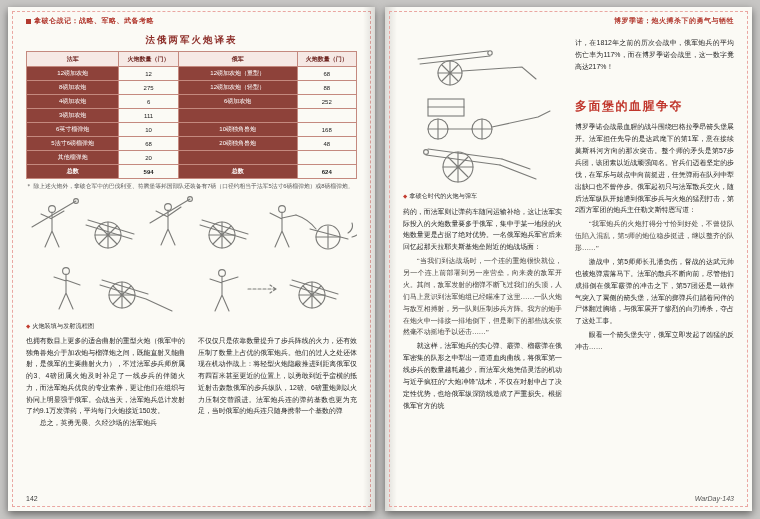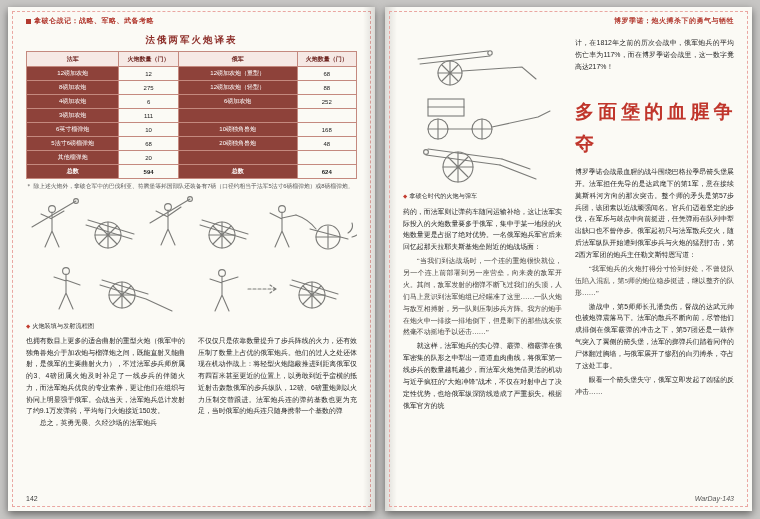--- a/index.html
+++ b/index.html
@@ -60,21 +60,21 @@
   .bcol p { text-indent:2em; margin:0; }
   .bcol p.noindent { text-indent:0; }
 
   
   .right-content { position:absolute; top:30px; left:18px; right:18px; bottom:26px;
     display:flex; gap:13px; }
   .rcol { flex:1; font-size:6.9px; line-height:1.72; color:#1f1f1f; text-align:justify; }
   .rcol p { text-indent:2em; margin:0 0 2px; }
   .rcol p.noindent { text-indent:0; }
   .quote { font-family:"Liberation Serif","DejaVu Serif",serif; color:#45423f; }
-  .section-head { font-size:19px; font-weight:bold; color:#c0362c;
+  .section-head { font-size:12px; font-weight:bold; color:#c0362c;
     letter-spacing:1.5px; margin:23px 0 5px; text-indent:0; }
   .illo-right-wrap { text-align:center; margin-bottom:2px; }
   svg.sketch { display:block; }
 </style>
 </head>
 <body>
 
 <div class="spread">
 
   <div class="page page-left">

